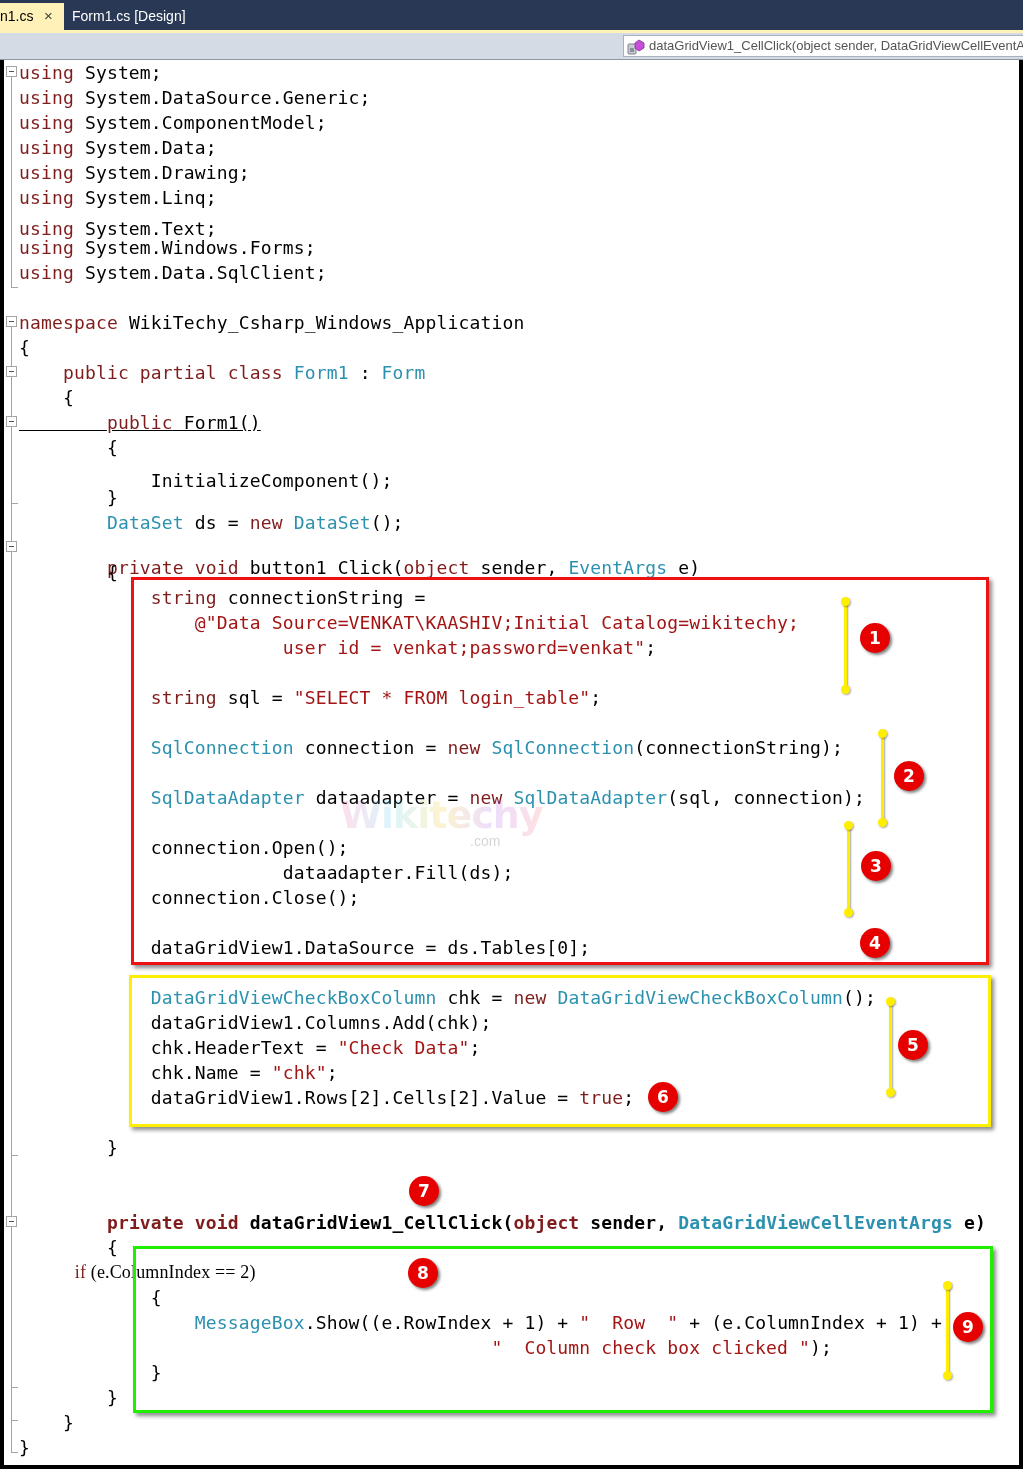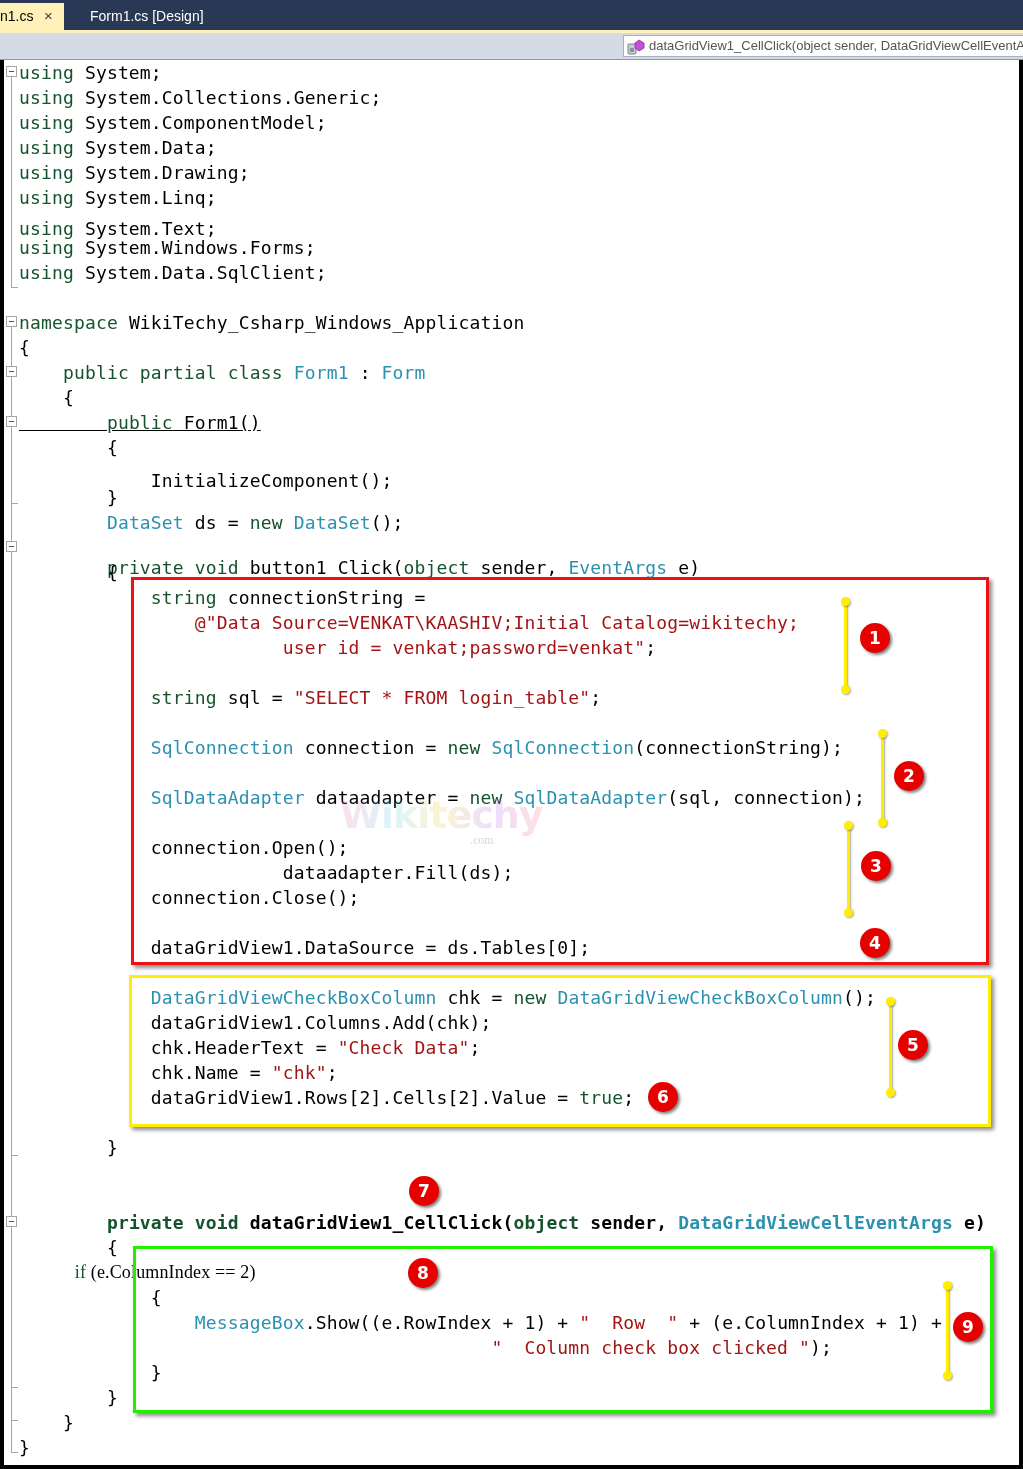--- a/index.html
+++ b/index.html
@@ -3,21 +3,21 @@
 <meta charset="utf-8">
 <style>
   * { box-sizing: border-box; margin: 0; padding: 0; }
   html, body { width: 1023px; height: 1469px; overflow: hidden; background: #000; }
   body { position: relative; font-family: "DejaVu Sans Mono", monospace; }
 
   .frame { position: absolute; left: 0; top: 0; width: 1023px; height: 1469px; background: #000; }
 
   
   .tabbar { position: absolute; left: 0; top: 0; width: 1023px; height: 30px; background: #293955; }
-  .tab { position: absolute; top: 3px; height: 27px; font-family: "Liberation Sans", sans-serif; font-size: 14px; line-height: 26px; padding: 0 24px; }
+  .tab { position: absolute; top: 3px; height: 27px; font-family: "Liberation Sans", sans-serif; font-size: 14px; line-height: 26px; padding: 0 6px; }
   .tab.active { left: 0; width: 64px; background: #fff1b8; color: #000; }
   .tab.active .tab-label { position: absolute; left: 0; top: 0; }
   .tab.active .tab-close { position: absolute; left: 44px; top: 0; color: #444; font-size: 15px; }
   .tab.inactive { left: 66px; color: #fff; }
   .tabline { position: absolute; left: 0; top: 30px; width: 1023px; height: 3px; background: #fff1b8; }
 
   
   .navbar { position: absolute; left: 0; top: 33px; width: 1023px; height: 27px; background: #d5dbe5; border-bottom: 1px solid #8c97a8; }
   .nav-left { position: absolute; left: 0; top: 2px; width: 621px; height: 22px; background: #fff; border: 1px solid #a8b0bd; border-left: none; font-family: "Liberation Sans", sans-serif; font-size: 13px; line-height: 20px; color: #555; padding-left: 3px; overflow: hidden; white-space: nowrap; }
   .nav-left .nav-arrow { position: absolute; right: 4px; top: 0; font-size: 9px; color: #333; }
@@ -25,42 +25,42 @@
   .method-icon { position: absolute; left: 3px; top: 3px; width: 18px; height: 16px; }
 
   
   .editor { position: absolute; left: 4px; top: 60px; width: 1015px; height: 1405px; background: #fff; }
   .gutter-line { position: absolute; left: 7px; width: 1px; background: #a5a5a5; }
   .fold { position: absolute; left: 2px; width: 11px; height: 11px; border: 1px solid #a5a5a5; background: #fff; }
   .fold::after { content: ""; position: absolute; left: 2px; top: 4px; width: 5px; height: 1px; background: #555; }
   .fold-end { position: absolute; left: 7px; width: 7px; height: 1px; background: #a5a5a5; }
 
   .code-line { position: absolute; left: 15px; height: 25px; font-size: 18px; line-height: 25px; white-space: pre; color: #000; letter-spacing: 0.15px; }
-  .kw { color: #14532d; }
+  .kw { color: #7f1d1d; }
   .ty { color: #2b91af; }
   .st { color: #a31515; }
 
   
   .box { position: absolute; pointer-events: none; box-shadow: 3px 3px 4px rgba(0,0,0,0.45); }
   .box.red { border: 3px solid #ee1111; }
   .box.yellow { border: 3px solid #ffee00; }
   .box.green { border: 3px solid #22ee00; }
 
   
   .badge { position: absolute; width: 30px; height: 30px; border-radius: 50%; background: #e60000; color: #fff; font-family: "DejaVu Sans", sans-serif; font-weight: bold; font-size: 17px; line-height: 30px; text-align: center; box-shadow: 2px 2px 3px rgba(0,0,0,0.5); }
 
   
   .bracket { position: absolute; width: 3px; background: #ffee00; box-shadow: 1px 1px 2px rgba(0,0,0,0.35); }
   .bracket::before, .bracket::after { content: ""; position: absolute; left: -3px; width: 9px; height: 9px; border-radius: 50%; background: #ffee00; box-shadow: 1px 1px 2px rgba(0,0,0,0.35); }
   .bracket::before { top: -4px; }
   .bracket::after { bottom: -4px; }
 
   
   .watermark { position: absolute; left: 340px; top: 793px; font-family: "DejaVu Sans", sans-serif; font-weight: bold; font-size: 38px; letter-spacing: -1px; opacity: 0.18; background: linear-gradient(90deg, #ff4fa0, #42c8f4, #f6c200, #9d4ff4, #ff5a5a); -webkit-background-clip: text; background-clip: text; color: transparent; }
-  .watermark-sub { position: absolute; left: 470px; top: 834px; font-family: Liberation Serif, serif; font-size: 12px; color: #bbb; opacity: 0.6; }
+  .watermark-sub { position: absolute; left: 470px; top: 834px; font-family: Liberation Sans, sans-serif; font-size: 14px; color: #bbb; opacity: 0.6; }
 </style>
 </head>
 <body>
 
 <div class="frame">
 
   <div class="tabbar">
     <div class="tab active">
       <span class="tab-label">n1.cs</span>
       <span class="tab-close">×</span>
@@ -93,21 +93,21 @@
 
     <div class="fold" style="top:6px;"></div>
     <div class="fold" style="top:256px;"></div>
     <div class="fold" style="top:306px;"></div>
     <div class="fold" style="top:356px;"></div>
     <div class="fold" style="top:481px;"></div>
     <div class="fold" style="top:1156px;"></div>
 
     <div id="code-lines">
         <div class="code-line" style="top: 0px;"><span class="kw">using</span><span> System;</span></div>
-        <div class="code-line" style="top: 25px;"><span class="kw">using</span><span> System.Collections.Generic;</span></div>
+        <div class="code-line" style="top: 25px;"><span class="kw">using</span><span> System.DataSource.Generic;</span></div>
         <div class="code-line" style="top: 50px;"><span class="kw">using</span><span> System.ComponentModel;</span></div>
         <div class="code-line" style="top: 75px;"><span class="kw">using</span><span> System.Data;</span></div>
         <div class="code-line" style="top: 100px;"><span class="kw">using</span><span> System.Drawing;</span></div>
         <div class="code-line" style="top: 125px;"><span class="kw">using</span><span> System.Linq;</span></div>
         <div class="code-line" style="top: 156px;"><span class="kw">using</span><span> System.Text;</span></div>
         <div class="code-line" style="top: 175px;"><span class="kw">using</span><span> System.Windows.Forms;</span></div>
         <div class="code-line" style="top: 200px; text-align: right;"><span class="kw">using</span><span> System.Data.SqlClient;</span></div>
         <div class="code-line" style="top: 225px;"></div>
         <div class="code-line" style="top: 250px;"><span class="kw">namespace</span><span> WikiTechy_Csharp_Windows_Application</span></div>
         <div class="code-line" style="top: 275px;"><span>{</span></div>

